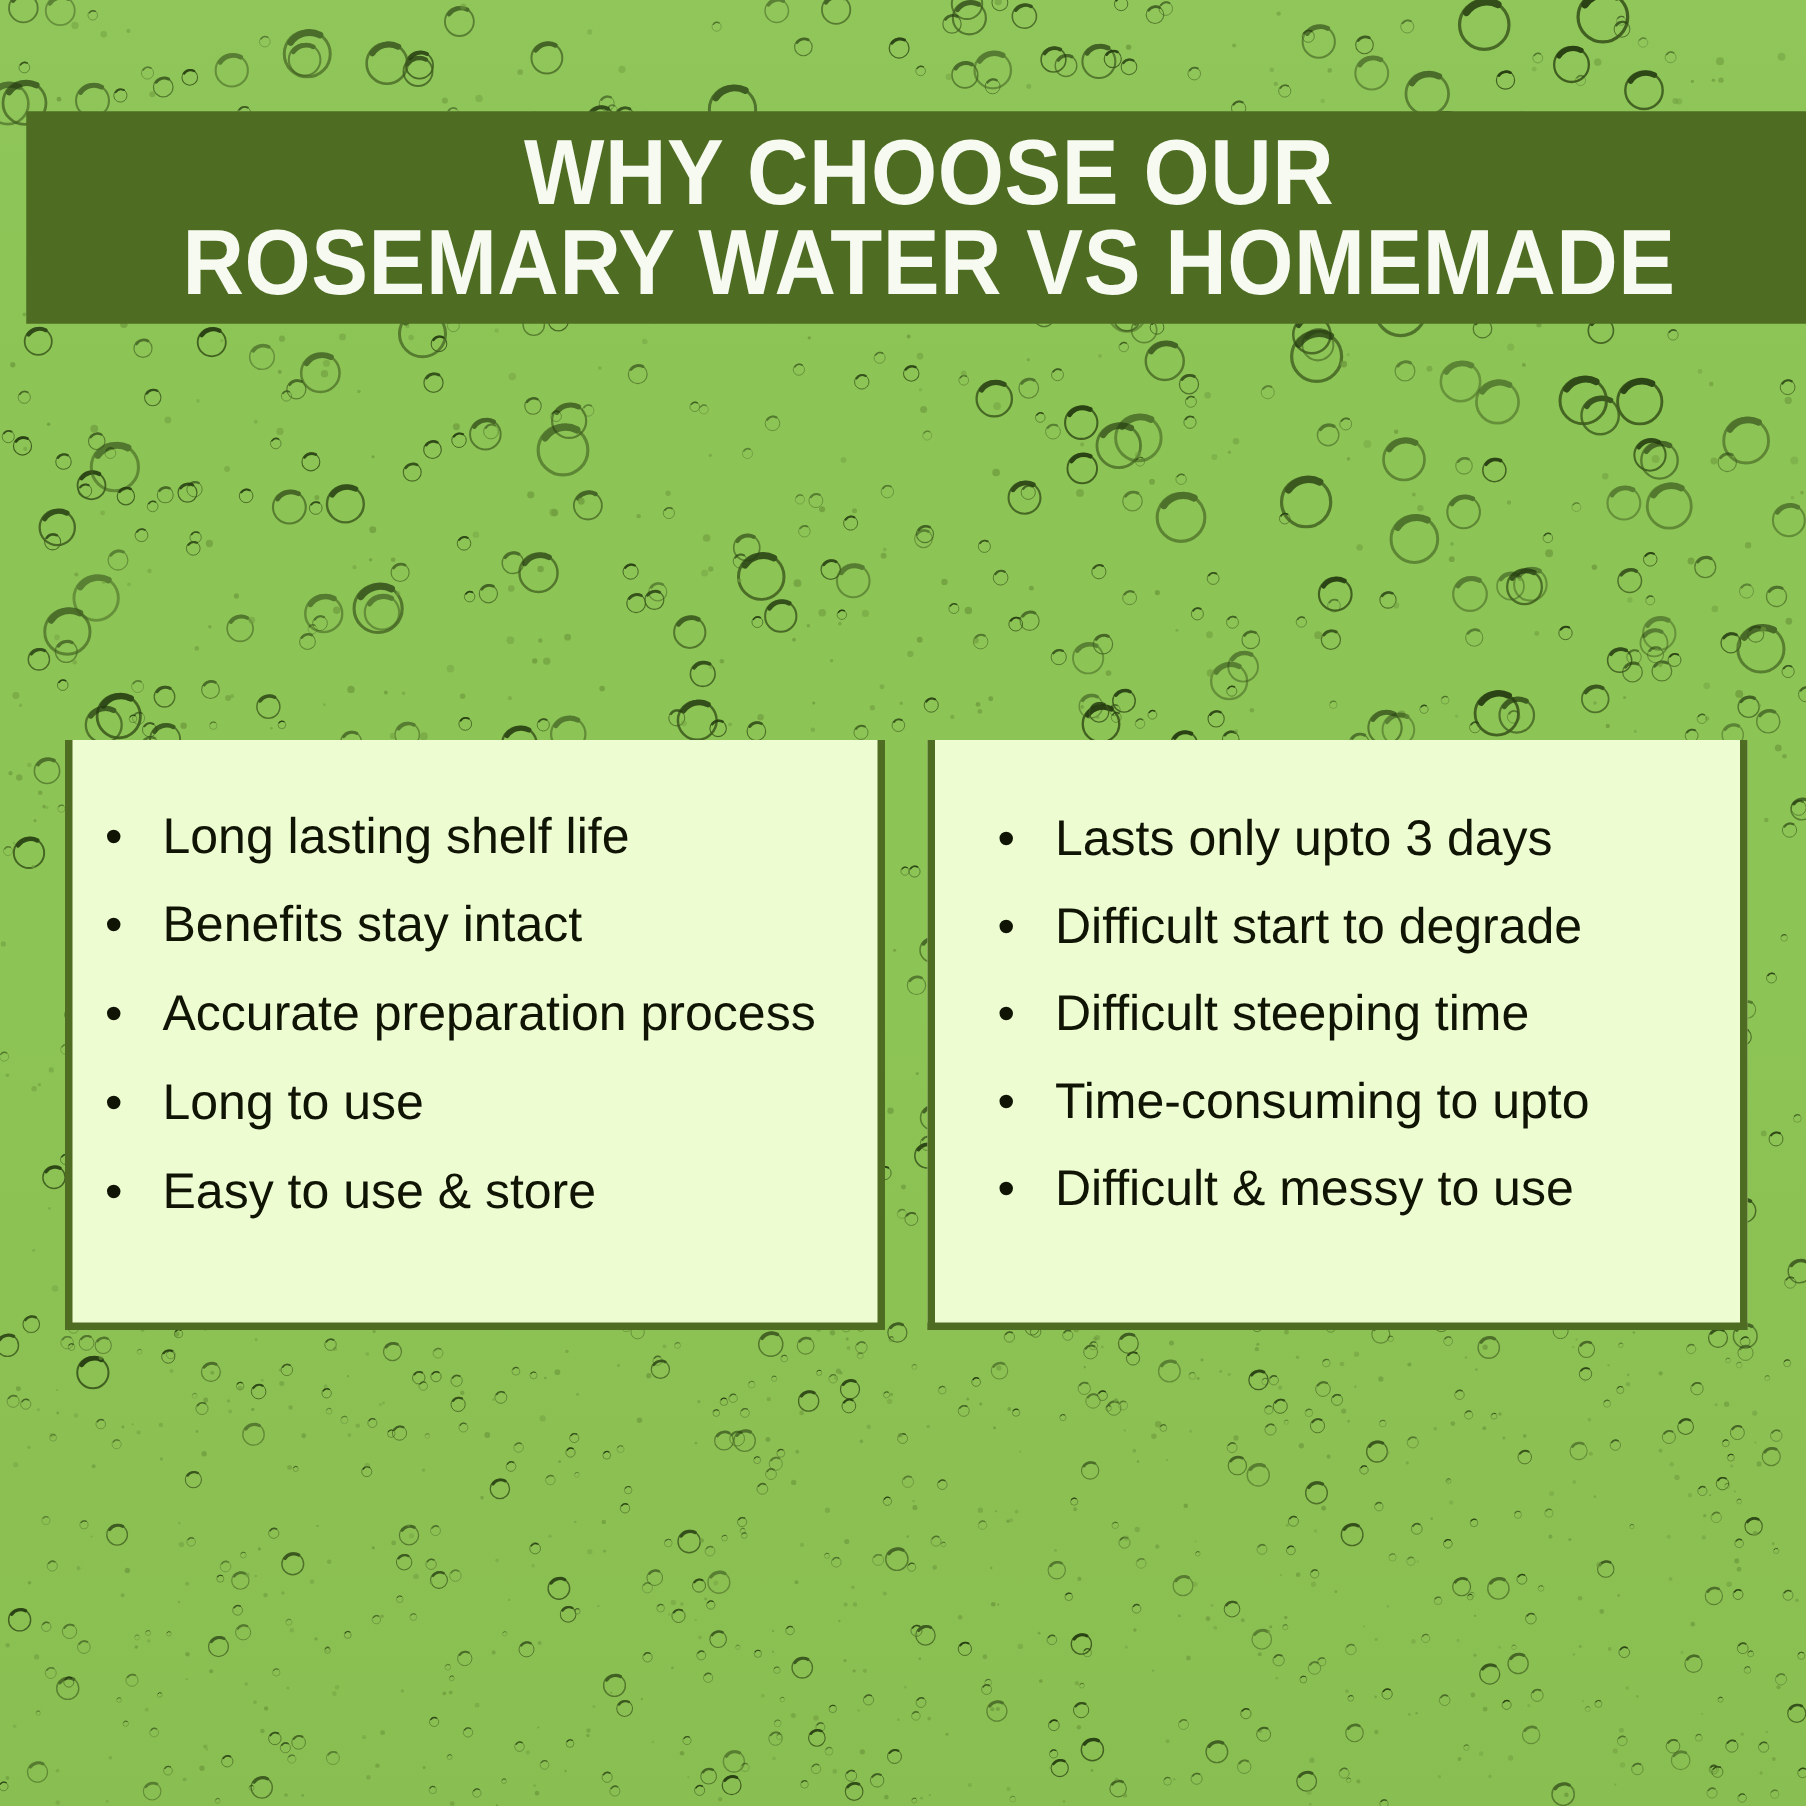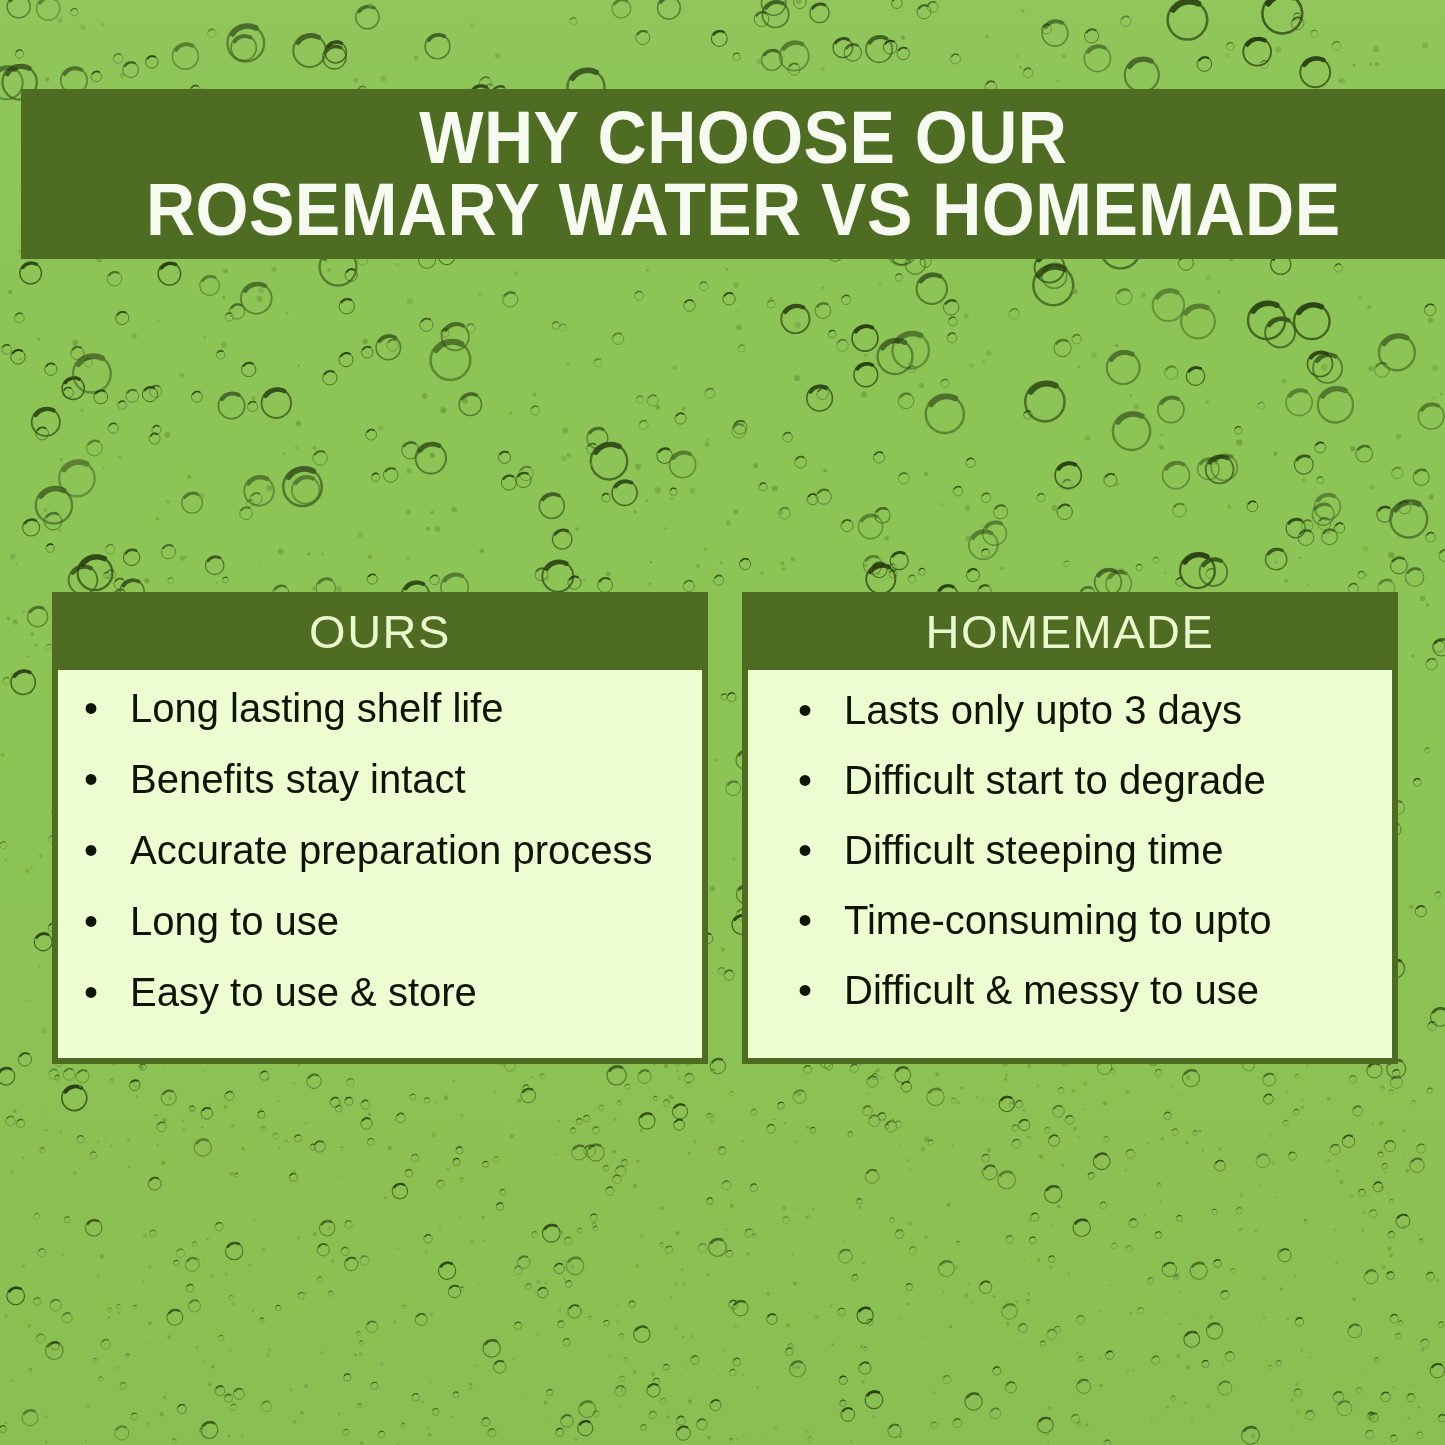--- a/index.html
+++ b/index.html
@@ -2206,23 +2206,20 @@
   </div>
 
   <div class="title-banner">
     <div class="title-line">WHY CHOOSE OUR</div>
     <div class="title-line">ROSEMARY WATER VS HOMEMADE</div>
   </div>
 
   <div class="cards">
 
     <div class="card card-ours">
-      <div class="card-header">
-        <span class="card-header-label">OURS</span>
-      </div>
       <div class="card-body">
         <ul class="bullet-list">
           <li class="bullet-item">
             <span class="bullet-dot">•</span>
             <span class="bullet-text">Long lasting shelf life</span>
           </li>
           <li class="bullet-item">
             <span class="bullet-dot">•</span>
             <span class="bullet-text">Benefits stay intact</span>
           </li>
@@ -2236,23 +2233,20 @@
           </li>
           <li class="bullet-item">
             <span class="bullet-dot">•</span>
             <span class="bullet-text">Easy to use &amp; store</span>
           </li>
         </ul>
       </div>
     </div>
 
     <div class="card card-home">
-      <div class="card-header">
-        <span class="card-header-label">HOMEMADE</span>
-      </div>
       <div class="card-body">
         <ul class="bullet-list">
           <li class="bullet-item">
             <span class="bullet-dot">•</span>
             <span class="bullet-text">Lasts only upto 3 days</span>
           </li>
           <li class="bullet-item">
             <span class="bullet-dot">•</span>
             <span class="bullet-text">Difficult start to degrade</span>
           </li>

